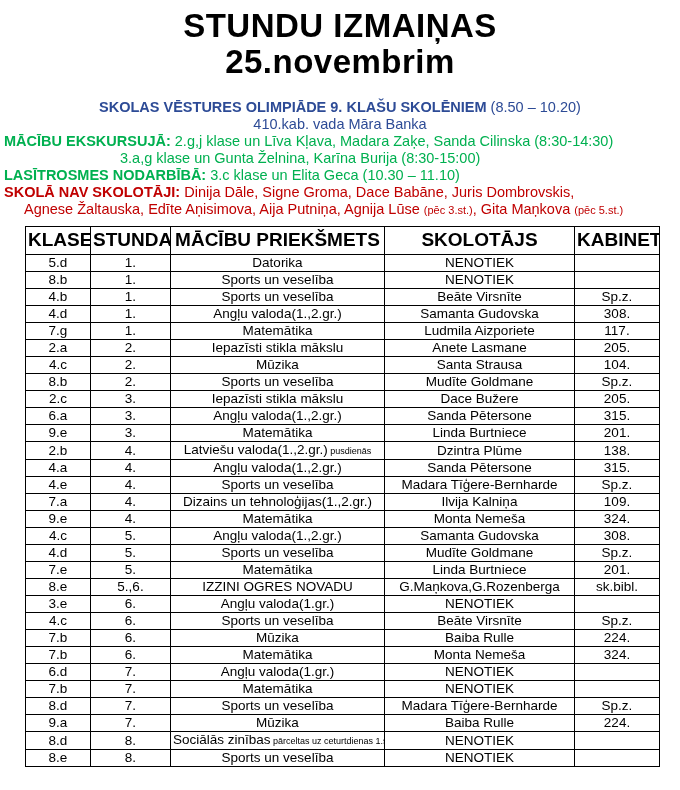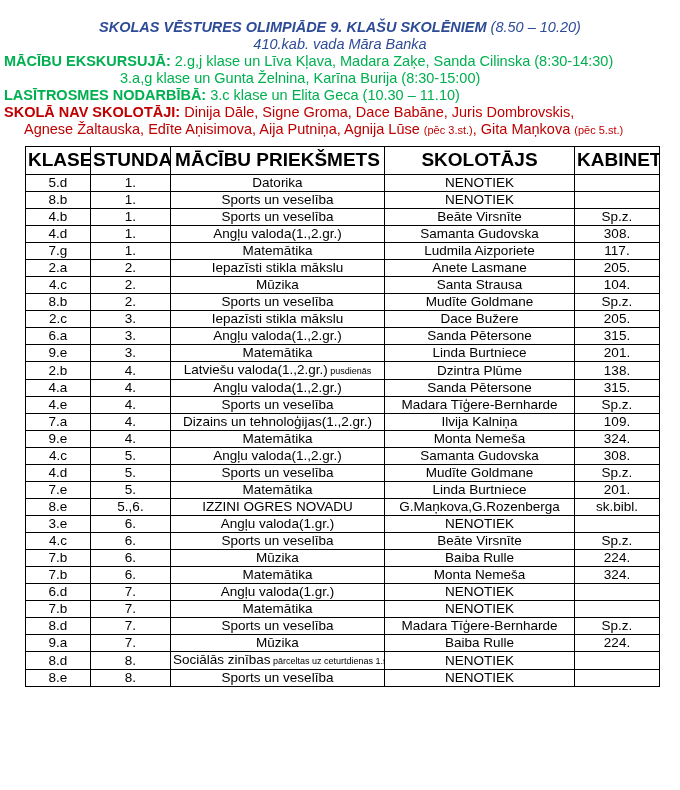--- a/index.html
+++ b/index.html
@@ -12,21 +12,21 @@
   .page { width: 680px; }
   .title { text-align: center; font-weight: bold; font-size: 33px; line-height: 36px; padding-top: 8px; letter-spacing: 0.5px; }
   .ann-block { margin-top: 19px; }
   .ann { font-size: 14.5px; line-height: 17px; white-space: nowrap; }
   .b { font-weight: bold; }
   .small { font-size: 11px; }
   .center { text-align: center; }
   .indent1 { padding-left: 4px; }
   .indent2 { padding-left: 120px; }
   .indent3 { padding-left: 24px; }
-  .blue { color: var(--blue, #2D4B96); font-style: italic; }
+  .blue { color: var(--blue, #2D4B96); }
   .green { color: var(--green, #00B050); }
   .red { color: var(--red, #C00000); }
 
   table.schedule {
     margin: 7px 0 0 25px;
     width: 634px;
     border-collapse: collapse;
     table-layout: fixed;
   }
   table.schedule th, table.schedule td {
@@ -49,20 +49,24 @@
     line-height: 16px;
     vertical-align: middle;
   }
   .note { font-size: 9px; }
 </style>
 </head>
 <body>
 
 <div class="page">
 
+  <div class="title">
+    <div>STUNDU IZMAIŅAS</div>
+    <div>25.novembrim</div>
+  </div>
 
   <div class="ann-block">
     <div class="ann blue center"><span class="b">SKOLAS VĒSTURES OLIMPIĀDE 9. KLAŠU SKOLĒNIEM</span><span> (8.50 – 10.20)</span></div>
     <div class="ann blue center">410.kab. vada Māra Banka</div>
 
     <div class="ann green indent1"><span class="b">MĀCĪBU EKSKURSUJĀ:</span><span> 2.g,j klase un Līva Kļava, Madara Zaķe, Sanda Cilinska (8:30-14:30)</span></div>
     <div class="ann green indent2">3.a,g klase un Gunta Želnina, Karīna Burija (8:30-15:00)</div>
 
     <div class="ann green indent1"><span class="b">LASĪTROSMES NODARBĪBĀ:</span><span> 3.c klase un Elita Geca (10.30 – 11.10)</span></div>
 

